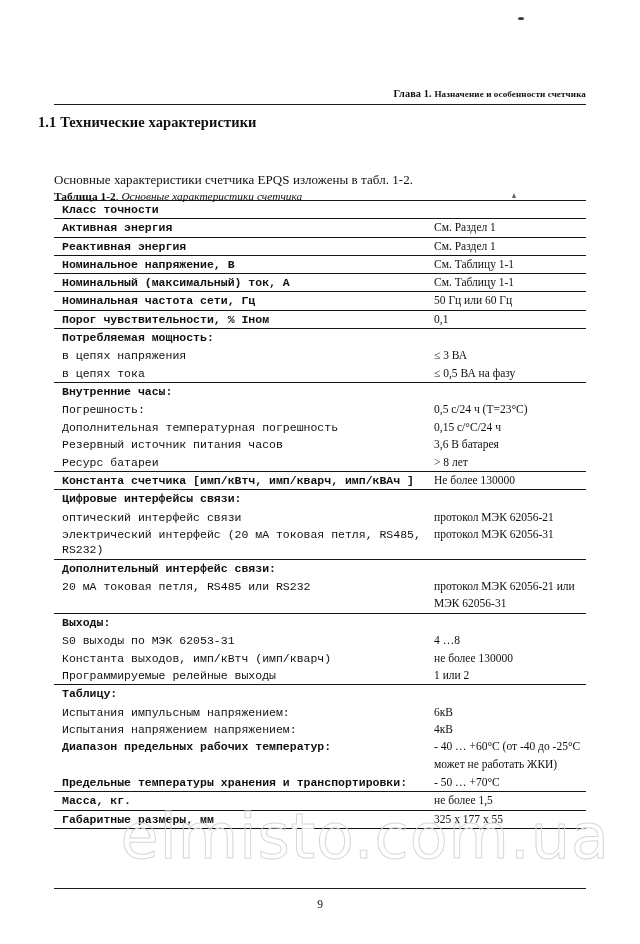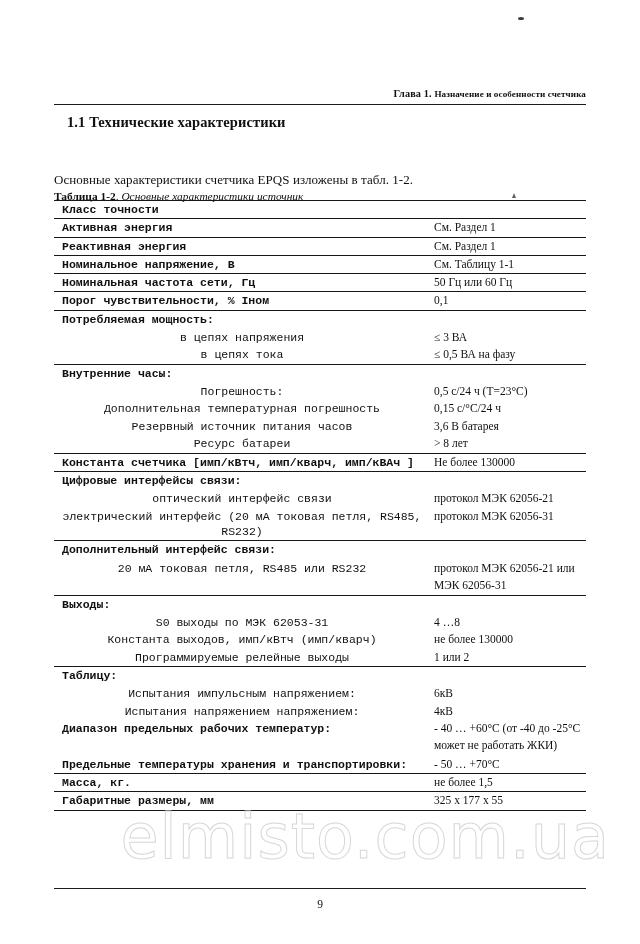--- a/index.html
+++ b/index.html
@@ -55,21 +55,21 @@
     left: 54px;
     top: 104px;
     width: 532px;
     height: 0;
     border-top: 1.3px solid #1b1b1b;
   }
 
   
   .sec-title {
     position: absolute;
-    left: 67px;
+    left: 38px;
     top: 114px;
     font-size: 14.5px;
     font-weight: bold;
     letter-spacing: .1px;
   }
 
   
   .intro {
     position: absolute;
     left: 54px;
@@ -128,21 +128,21 @@
   .cell-l {
     padding: 1px 6px 1px 8px;
     line-height: 1.33;
     font-family: Liberation Mono, monospace;
   }
   .cell-r {
     padding: 1px 2px 1px 6px;
     line-height: 1.33;
   }
   .bold { font-weight: bold; }
-  .right { text-align: center; }
+  .right { text-align: left; }
   .nowrap { white-space: nowrap; }
   .pad-top { padding-top: 2px; }
 
   .sub-line {
     line-height: 1.34;
   }
 
   
   .watermark {
     position: absolute;
@@ -189,21 +189,21 @@
   <div class="runhead">
     <span>Глава 1. </span><span class="cap-small">Назначение и особенности счетчика</span>
   </div>
   <div class="runhead-rule"></div>
 
   <div class="sec-title">1.1 Технические характеристики</div>
 
   <div class="intro">Основные характеристики счетчика EPQS изложены в табл. 1-2.</div>
 
   <div class="tbl-caption">
-    <b>Таблица 1-2</b><span>. </span><i>Основные характеристики источник</i>
+    <b>Таблица 1-2</b><span>. </span><i>Основные характеристики счетчика</i>
   </div>
   <div class="caption-dot"></div>
 
   <table class="tbl">
     <colgroup>
       <col class="col-l">
       <col class="col-r">
     </colgroup>
     <tbody>
 
@@ -234,20 +234,28 @@
       <tr class="ruled">
         <td>
             <div class="cell-l bold">Номинальное напряжение, В</div>
           </td>
         <td>
             <div class="cell-r">См. Таблицу 1-1</div>
           </td>
       </tr>
       <tr class="ruled">
         <td>
+            <div class="cell-l bold">Номинальный (максимальный) ток, А</div>
+          </td>
+        <td>
+            <div class="cell-r">См. Таблицу 1-1</div>
+          </td>
+      </tr>
+      <tr class="ruled">
+        <td>
             <div class="cell-l bold">Номинальная частота сети, Гц</div>
           </td>
         <td>
             <div class="cell-r">50 Гц или 60 Гц</div>
           </td>
       </tr>
       <tr class="ruled">
         <td>
             <div class="cell-l bold">Порог чувствительности, % Iном</div>
           </td>

